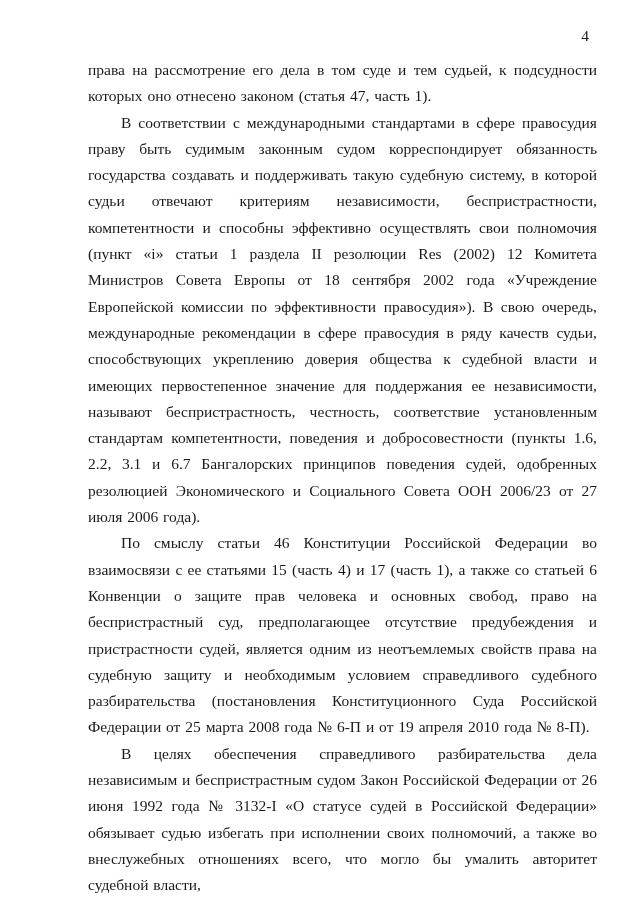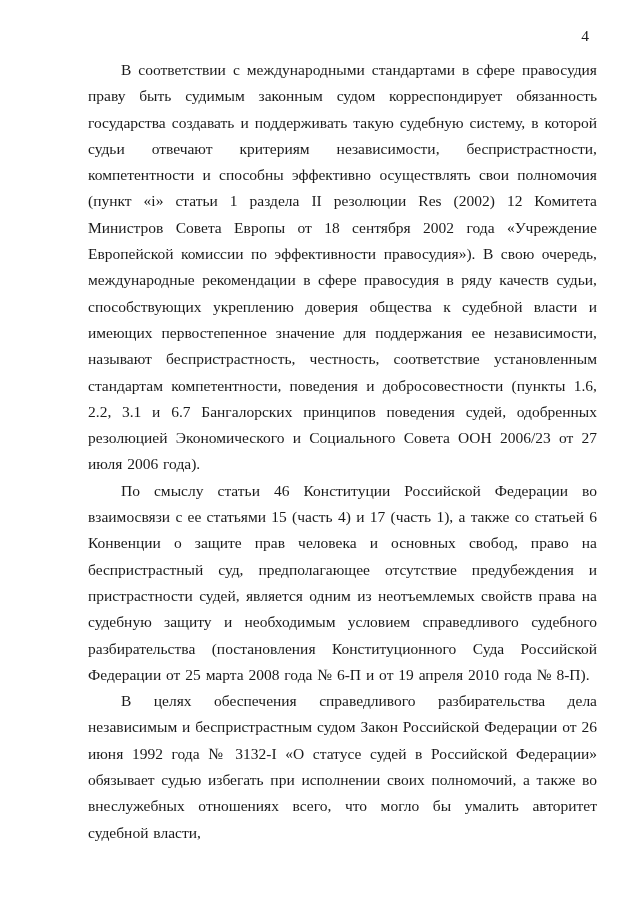--- a/index.html
+++ b/index.html
@@ -35,17 +35,18 @@
   .body-text p.indent {
     text-indent: 33px;
   }
 </style>
 </head>
 <body>
 
 <div class="page">
   <div class="page-number">4</div>
   <div class="body-text">
+    <p>права на рассмотрение его дела в том суде и тем судьей, к подсудности которых оно отнесено законом (статья 47, часть 1).</p>
     <p class="indent">В соответствии с международными стандартами в сфере правосудия праву быть судимым законным судом корреспондирует обязанность государства создавать и поддерживать такую судебную систему, в которой судьи отвечают критериям независимости, беспристрастности, компетентности и способны эффективно осуществлять свои полномочия (пункт «i» статьи 1 раздела II резолюции Res (2002) 12 Комитета Министров Совета Европы от 18 сентября 2002 года «Учреждение Европейской комиссии по эффективности правосудия»). В свою очередь, международные рекомендации в сфере правосудия в ряду качеств судьи, способствующих укреплению доверия общества к судебной власти и имеющих первостепенное значение для поддержания ее независимости, называют беспристрастность, честность, соответствие установленным стандартам компетентности, поведения и добросовестности (пункты 1.6, 2.2, 3.1 и 6.7 Бангалорских принципов поведения судей, одобренных резолюцией Экономического и Социального Совета ООН 2006/23 от 27 июля 2006 года).</p>
     <p class="indent">По смыслу статьи 46 Конституции Российской Федерации во взаимосвязи с ее статьями 15 (часть 4) и 17 (часть 1), а также со статьей 6 Конвенции о защите прав человека и основных свобод, право на беспристрастный суд, предполагающее отсутствие предубеждения и пристрастности судей, является одним из неотъемлемых свойств права на судебную защиту и необходимым условием справедливого судебного разбирательства (постановления Конституционного Суда Российской Федерации от 25 марта 2008 года № 6-П и от 19 апреля 2010 года № 8-П).</p>
     <p class="indent">В целях обеспечения справедливого разбирательства дела независимым и беспристрастным судом Закон Российской Федерации от 26 июня 1992 года № 3132-I «О статусе судей в Российской Федерации» обязывает судью избегать при исполнении своих полномочий, а также во внеслужебных отношениях всего, что могло бы умалить авторитет судебной власти,</p>
   </div>
 </div>
 
 </body></html>

